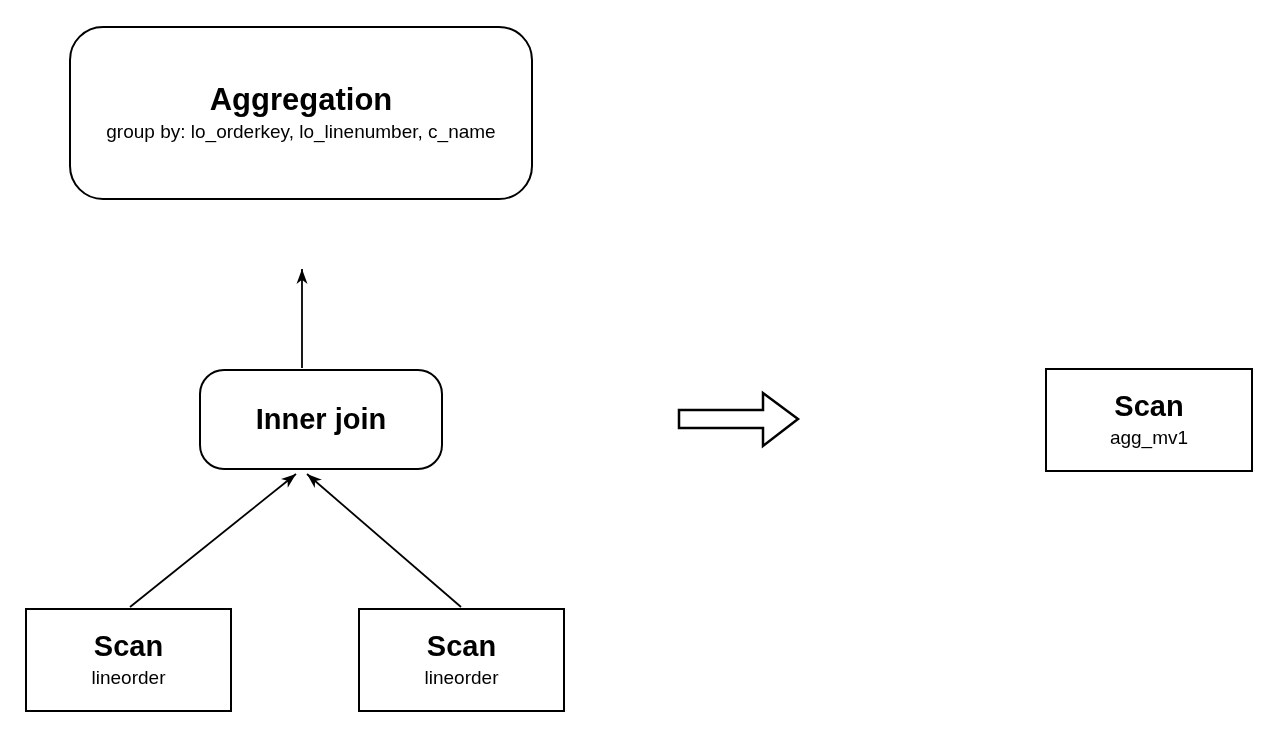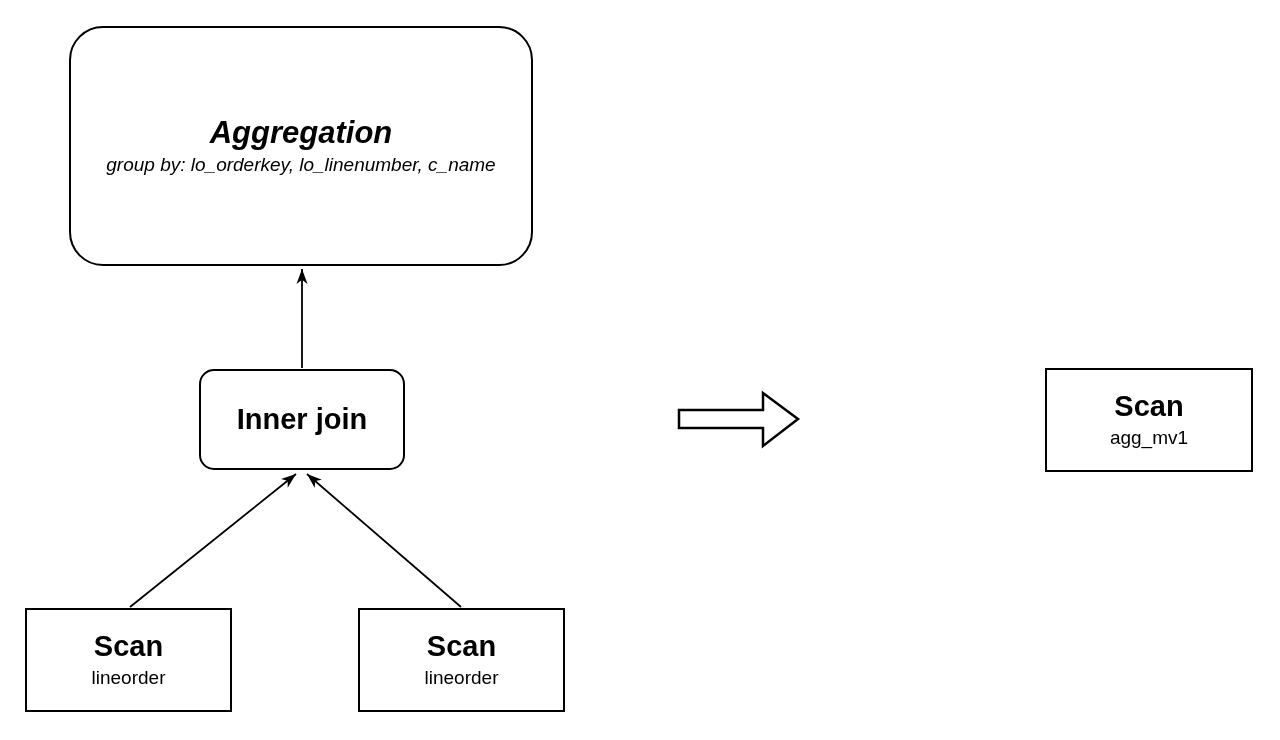--- a/index.html
+++ b/index.html
@@ -45,31 +45,30 @@
   }
   .node .subtitle {
     font-size: 19px;
     line-height: 1.25;
     margin-top: 2px;
   }
   .node-aggregation {
     left: 69px;
     top: 26px;
     width: 464px;
-    height: 240px;
+    height: 174px;
     border-radius: 34px;
-    font-style: italic;
   }
   .node-aggregation .title { font-size: 31px; }
   .node-inner-join {
     left: 199px;
     top: 369px;
-    width: 206px;
+    width: 244px;
     height: 101px;
-    border-radius: 15px;
+    border-radius: 25px;
   }
   .node-scan-lineorder {
     left: 25px;
     top: 608px;
     width: 207px;
     height: 104px;
     border-radius: 0;
   }
   .node-scan-customer {
     left: 358px;

